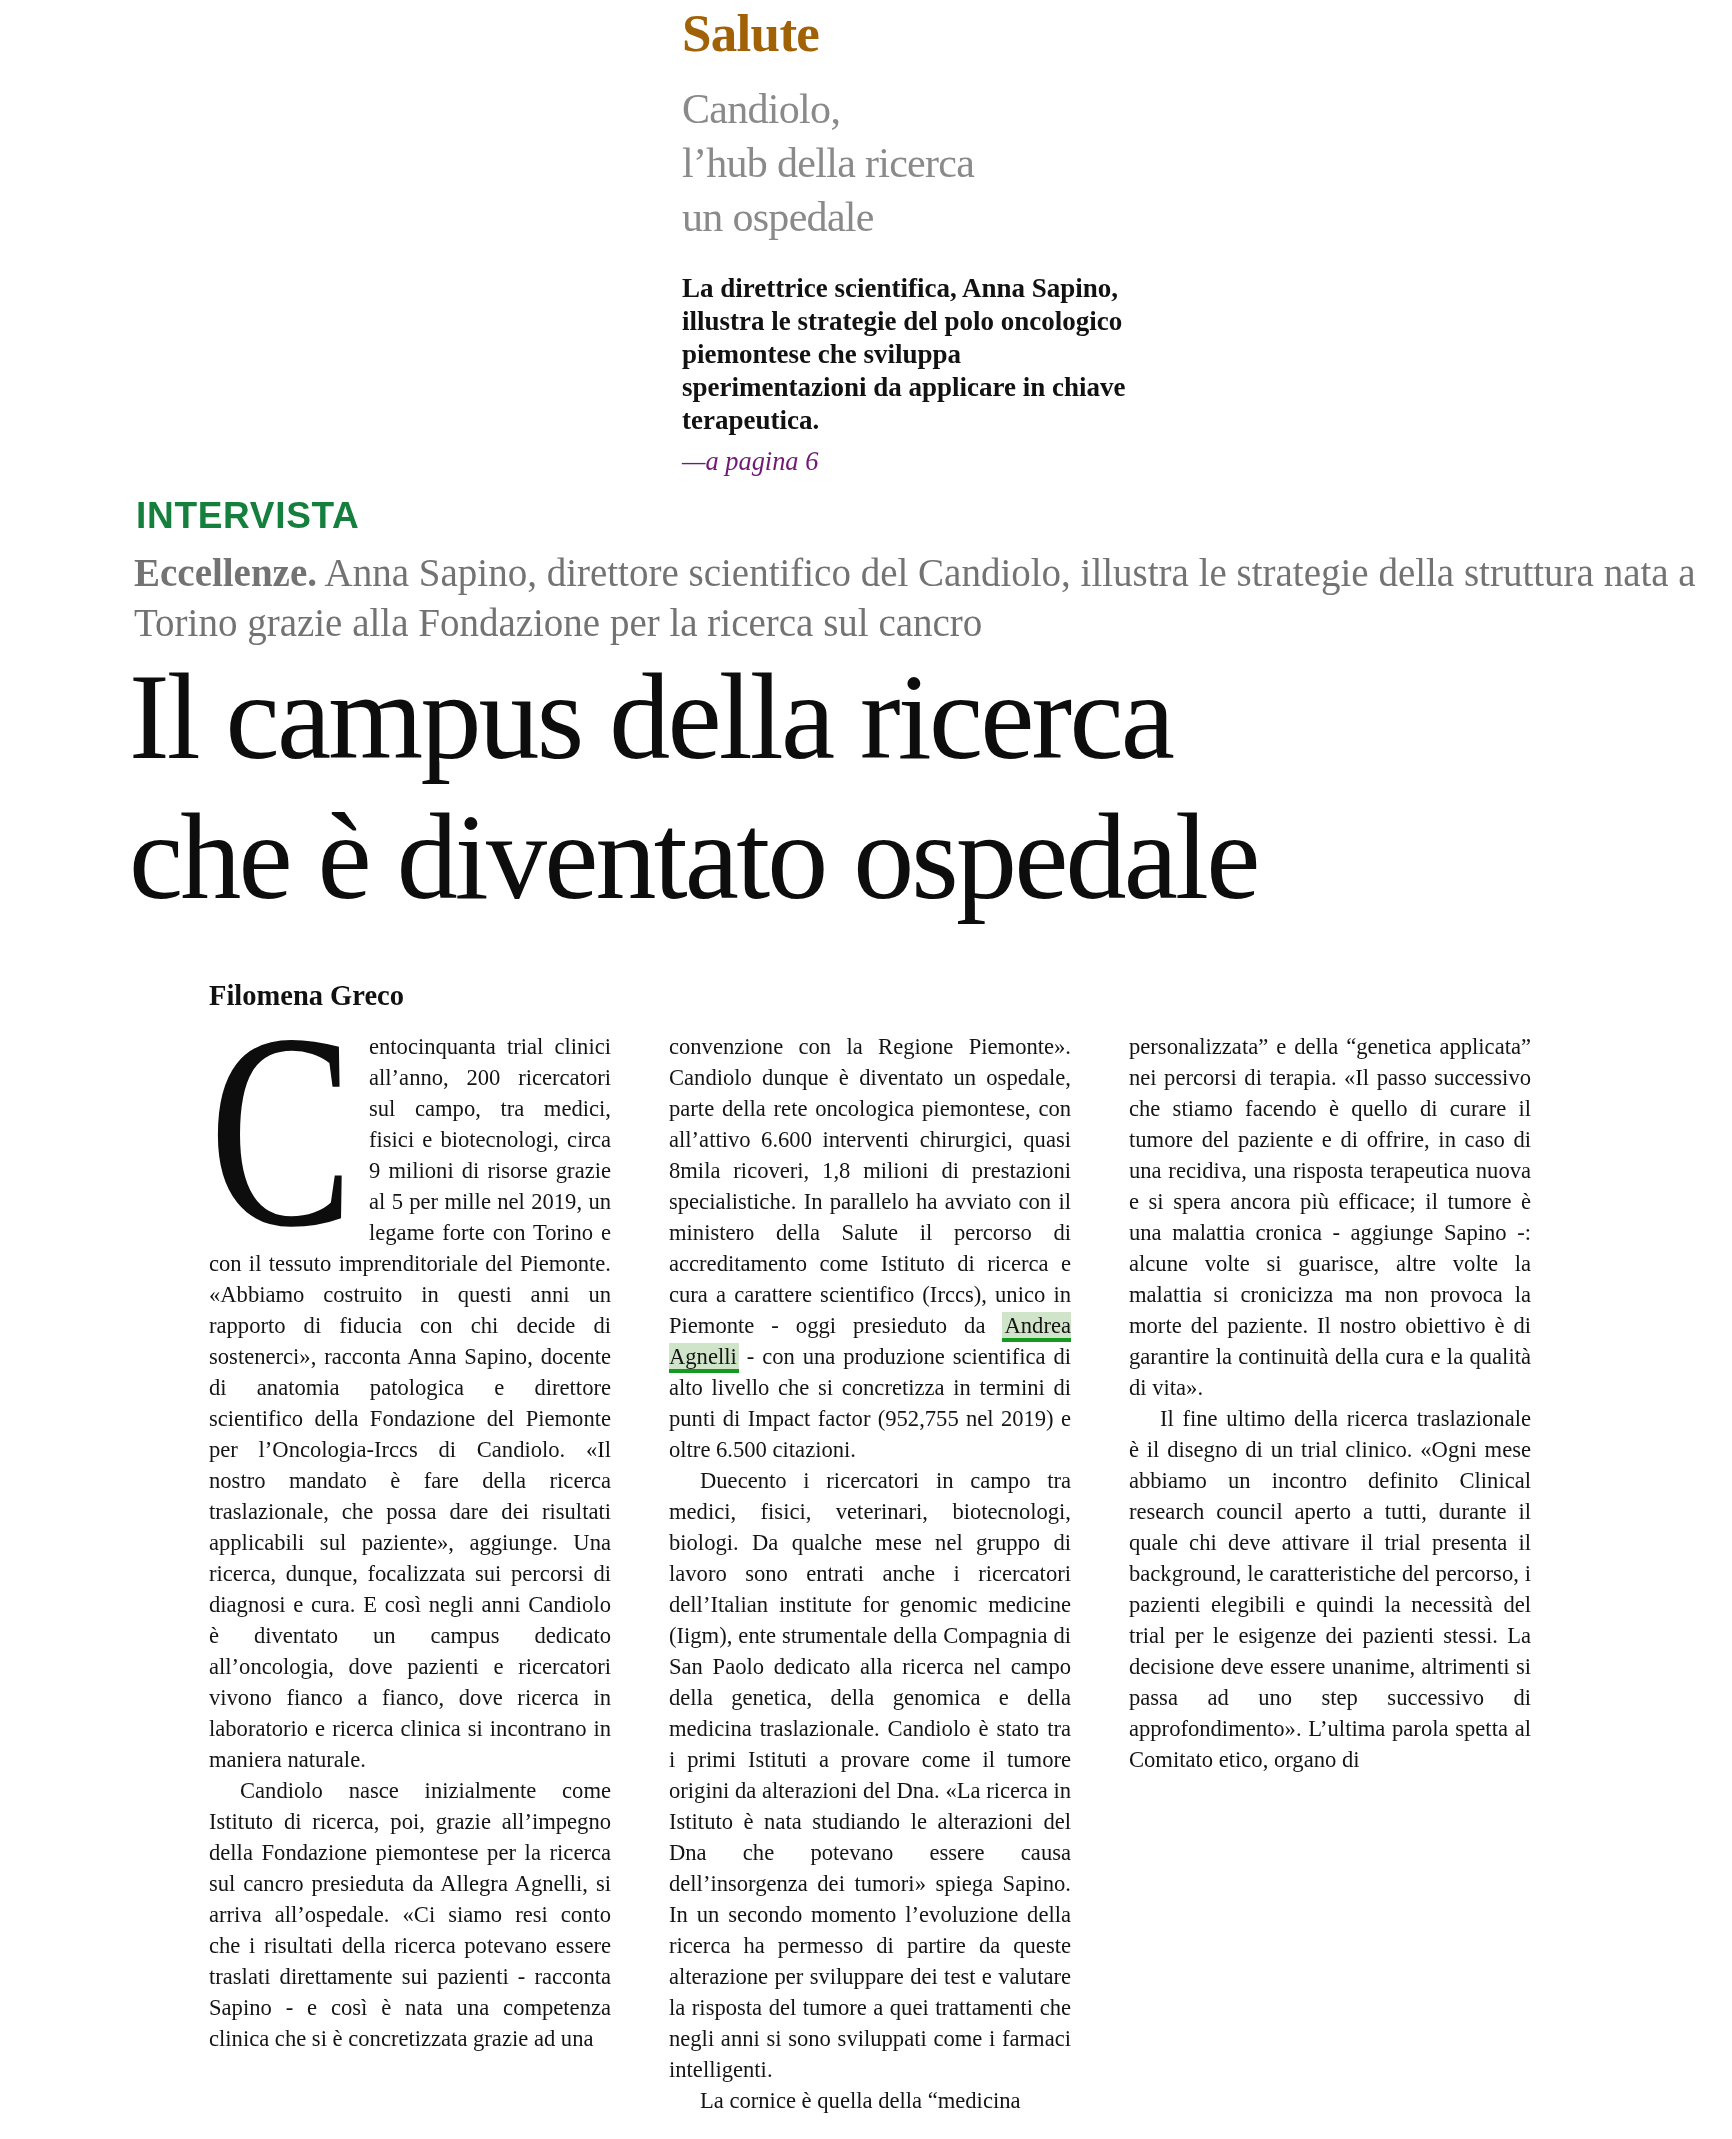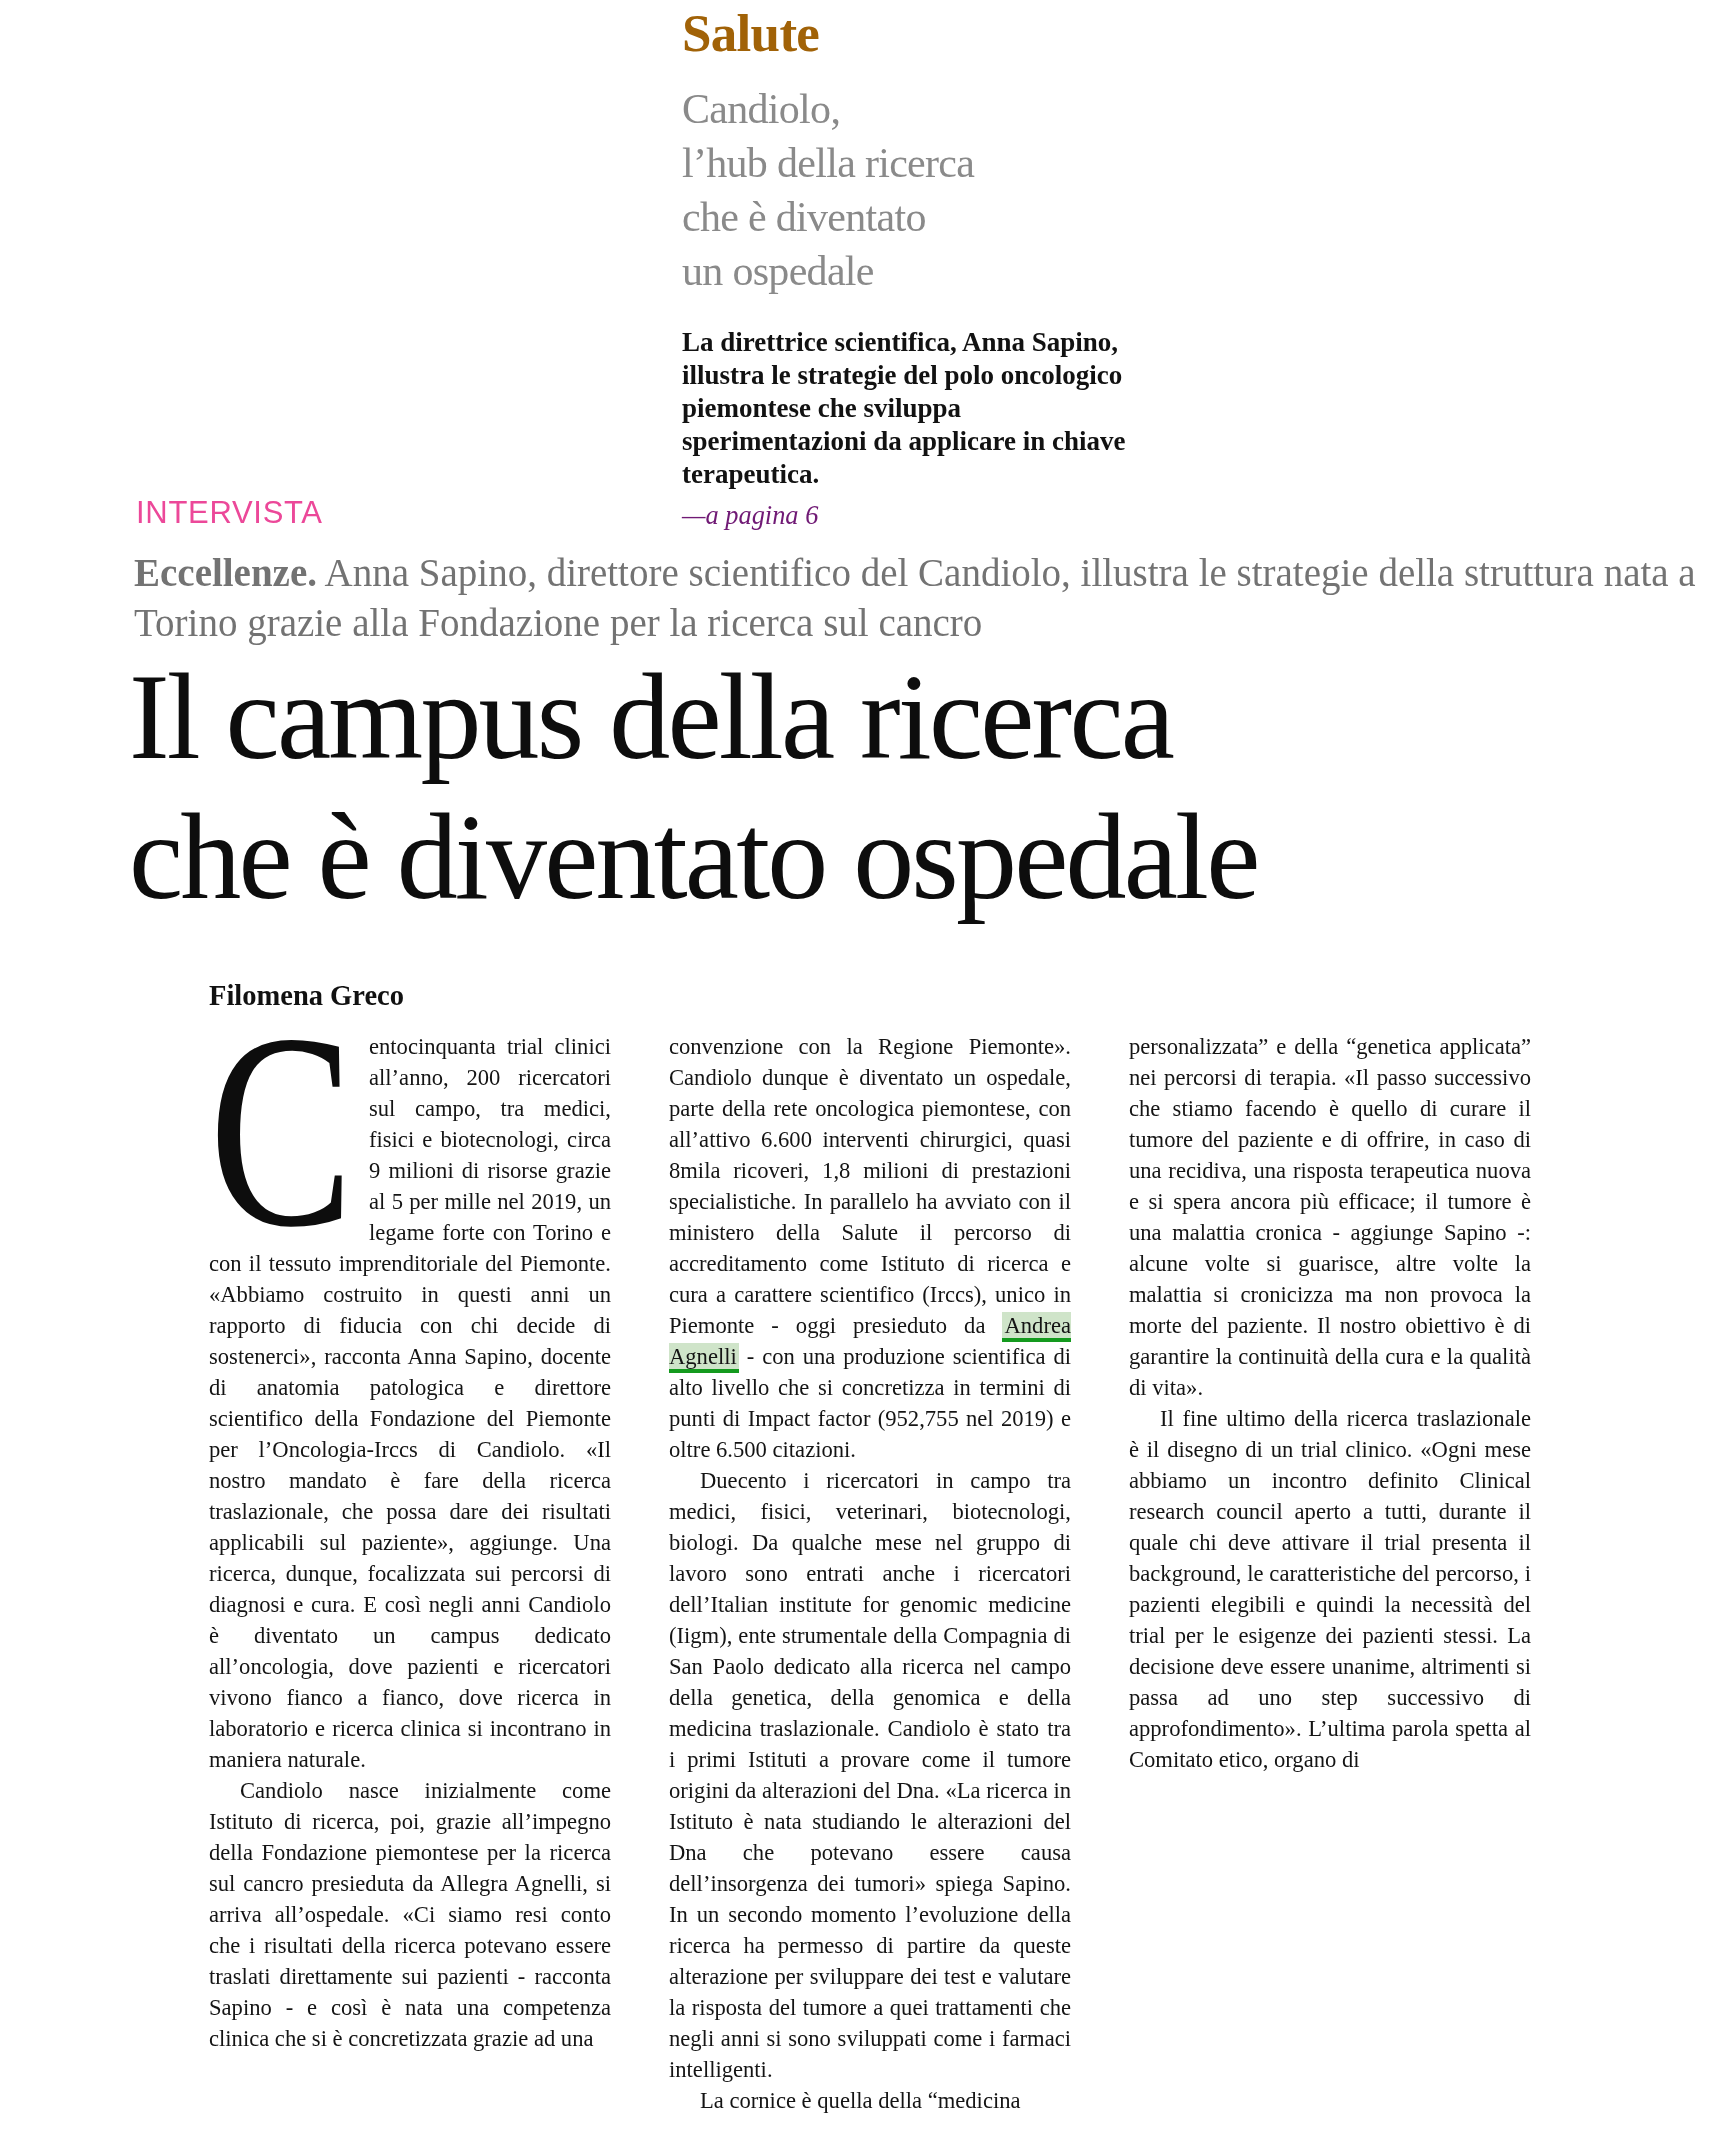--- a/index.html
+++ b/index.html
@@ -27,21 +27,21 @@
     font-size:27px;line-height:33px;font-weight:700;color:#121212;
   }
   .page-ref{
     margin-top:8.3px;width:459px;
     font-style:italic;font-size:26.4px;color:#701a75;
   }
   
   .rubric{
     position:absolute;left:136px;top:495px;
     font-family:"Liberation Sans", sans-serif;
-    font-weight:400;font-size:31px;color:#ec4899;letter-spacing:0.7px;
+    font-weight:700;font-size:37px;color:#15803d;letter-spacing:0.7px;
   }
   .kicker{
     position:absolute;left:134px;top:548px;width:1572px;
     font-size:39px;line-height:50px;color:#737373;
   }
   .kicker-lead{font-weight:700;}
   .headline{
     position:absolute;left:129px;top:647px;width:1600px;
     font-size:122px;line-height:140px;letter-spacing:-2.8px;
     color:#0d0d0d;font-weight:400;
@@ -76,21 +76,20 @@
   }
 </style>
 </head>
 <body>
 
 <div class="teaser">
   <div class="section-label">Salute</div>
   <div class="teaser-headline">
       <div>Candiolo,</div>
       <div>l’hub della ricerca</div>
-      <div>che è diventato</div>
       <div>un ospedale</div>
     </div>
   <div class="teaser-summary">La direttrice scientifica, Anna Sapino, illustra le strategie del polo oncologico piemontese che sviluppa sperimentazioni da applicare in chiave terapeutica.</div>
   <div class="page-ref">—a pagina 6</div>
 </div>
 
 <div class="rubric">INTERVISTA</div>
 
 <div class="kicker">
   <span class="kicker-lead">Eccellenze.</span><span> Anna Sapino, direttore scientifico del Candiolo, illustra le strategie della struttura nata a Torino grazie alla Fondazione per la ricerca sul cancro</span>

